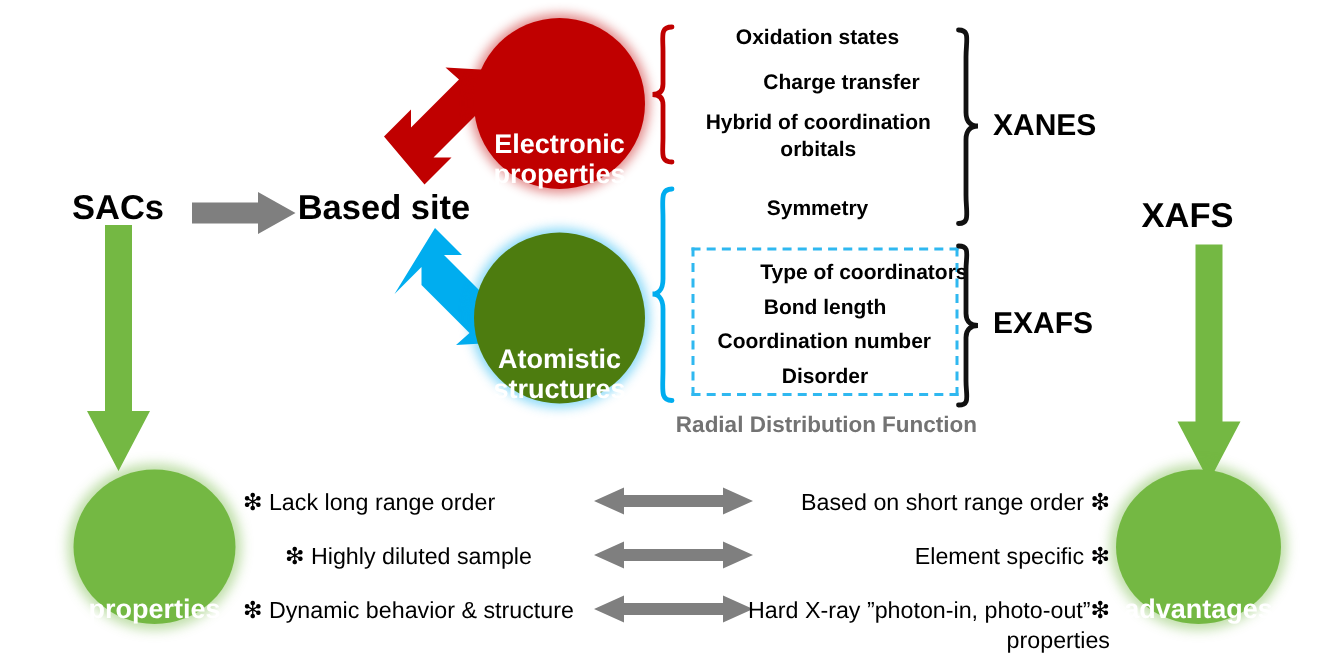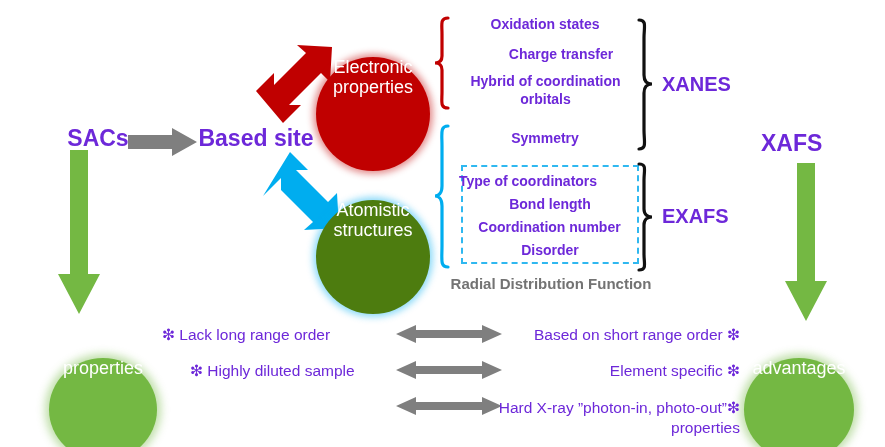--- a/index.html
+++ b/index.html
@@ -4,31 +4,30 @@
 <style>
   html,body{margin:0;padding:0;background:#ffffff;}
   body{width:885px;height:447px;overflow:hidden;
        font-family:"Liberation Sans","DejaVu Sans",sans-serif;
        -webkit-font-smoothing:antialiased;}
   #canvas{position:relative;width:885px;height:447px;background:#fff;}
 
   
   .circle{
     position:absolute;border-radius:50%;
-    display:flex;align-items:flex-start;justify-content:center;
-    text-align:center;color:#fff;font-weight:normal;line-height:1.12;
+    display:flex;align-items:flex-end;justify-content:center;
+    text-align:center;color:#fff;font-weight:bold;line-height:1.12;
     box-sizing:border-box;
-    margin-top:45px;
   }
   .circle.red{background:#c00000;box-shadow:0 0 7px 3px rgba(192,0,0,.45);}
   .circle.blue{background:#4d7c0f;box-shadow:0 0 7px 3px rgba(0,173,239,.45);}
   .circle.green{background:#74B843;box-shadow:0 0 8px 4px rgba(116,184,67,.45);}
 
   
-  .t{position:absolute;color:#6d28d9;}
+  .t{position:absolute;color:#000000;}
   .bold{font-weight:bold;}
   .ctr{text-align:center;}
   .rt{text-align:right;}
   .lt{text-align:left;}
 
   
   .svgbox{position:absolute;overflow:visible;}
 
   
   .dashbox{
@@ -36,21 +35,21 @@
     background:transparent;
   }
 
   .cyan{color:#737373;}
 </style>
 </head>
 <body>
 
 <div id="canvas">
 
-  <div class="t bold" style="left:48px;top:125px;width:100px;font-size:23px;text-align:center;">SACs</div>
+  <div class="t bold" style="left:48px;top:125px;width:100px;font-size:23px;">SACs</div>
 
   <svg class="svgbox" style="left:128px;top:127px;" width="70" height="30" viewBox="0 0 70 30">
     <polygon points="0,8 44,8 44,1 69,15 44,29 44,22 0,22" fill="#7F7F7F"></polygon>
   </svg>
 
   <div class="t bold" style="left:186px;top:125px;width:140px;font-size:23px;text-align:center;">Based site</div>
 
   <svg class="svgbox" style="left:254px;top:55px;" width="82" height="68" viewBox="0 0 82 68">
     <polygon points="2,46 20,28 20,40 52,8 43,0 78,2 76,37 67,28 35,60 47,60 29,78" fill="#c00000" transform="translate(0,-10)"></polygon>
   </svg>
@@ -85,21 +84,21 @@
   </div>
 
   <svg class="svgbox" style="left:434px;top:124px;" width="18" height="146" viewBox="0 0 18 146">
     <path d="M14 2 C6 2 8 9 8 22 L8 62 C8 70 4 72 1 72 C4 72 8 74 8 82 L8 122 C8 136 6 143 14 143" stroke="#00ADEF" stroke-width="3.2" fill="none" stroke-linecap="round"></path>
   </svg>
 
   <div class="t bold ctr" style="left:455px;top:130px;width:180px;font-size:14px;">Symmetry</div>
 
   <div class="dashbox" style="left:461px;top:165px;width:178px;height:99px;"></div>
 
-  <div class="t bold ctr" style="left:433px;top:173px;width:190px;font-size:14px;">Type of coordinators</div>
+  <div class="t bold ctr" style="left:455px;top:173px;width:190px;font-size:14px;text-align:right;">Type of coordinators</div>
   <div class="t bold ctr" style="left:455px;top:196px;width:190px;font-size:14px;">Bond length</div>
   <div class="t bold ctr" style="left:453px;top:219px;width:193px;font-size:14px;">Coordination number</div>
   <div class="t bold ctr" style="left:455px;top:242px;width:190px;font-size:14px;">Disorder</div>
 
   <div class="t bold ctr cyan" style="left:420px;top:275px;width:262px;font-size:15px;">Radial Distribution Function</div>
 
   <svg class="svgbox" style="left:634px;top:18px;" width="20" height="134" viewBox="0 0 20 134">
     <path d="M5 2 C13 2 10 9 10 20 L10 57 C10 64 14 66 18 66 C14 66 10 68 10 75 L10 112 C10 124 13 131 5 131" stroke="#111" stroke-width="3.2" fill="none" stroke-linecap="round"></path>
   </svg>
 
@@ -123,20 +122,21 @@
   <div class="circle green" style="left:49px;top:313px;width:108px;height:103px;font-size:18px;">
     <span>properties</span>
   </div>
 
   <div class="circle green" style="left:744px;top:313px;width:110px;height:103px;font-size:18px;">
     <span>advantages</span>
   </div>
 
   <div class="t lt" style="left:162px;top:326px;width:260px;font-size:15.5px;">❇ Lack long range order</div>
   <div class="t lt" style="left:162px;top:362px;width:260px;font-size:15.5px;margin-left:28px;">❇ Highly diluted sample</div>
+  <div class="t lt" style="left:162px;top:398px;width:270px;font-size:15.5px;">❇ Dynamic behavior &amp; structure</div>
 
   <svg class="svgbox" style="left:396px;top:324px;" width="106" height="20" viewBox="0 0 106 20">
     <polygon points="0,10 20,1 20,6 86,6 86,1 106,10 86,19 86,14 20,14 20,19" fill="#7F7F7F"></polygon>
   </svg>
   <svg class="svgbox" style="left:396px;top:360px;" width="106" height="20" viewBox="0 0 106 20">
     <polygon points="0,10 20,1 20,6 86,6 86,1 106,10 86,19 86,14 20,14 20,19" fill="#7F7F7F"></polygon>
   </svg>
   <svg class="svgbox" style="left:396px;top:396px;" width="106" height="20" viewBox="0 0 106 20">
     <polygon points="0,10 20,1 20,6 86,6 86,1 106,10 86,19 86,14 20,14 20,19" fill="#7F7F7F"></polygon>
   </svg>

